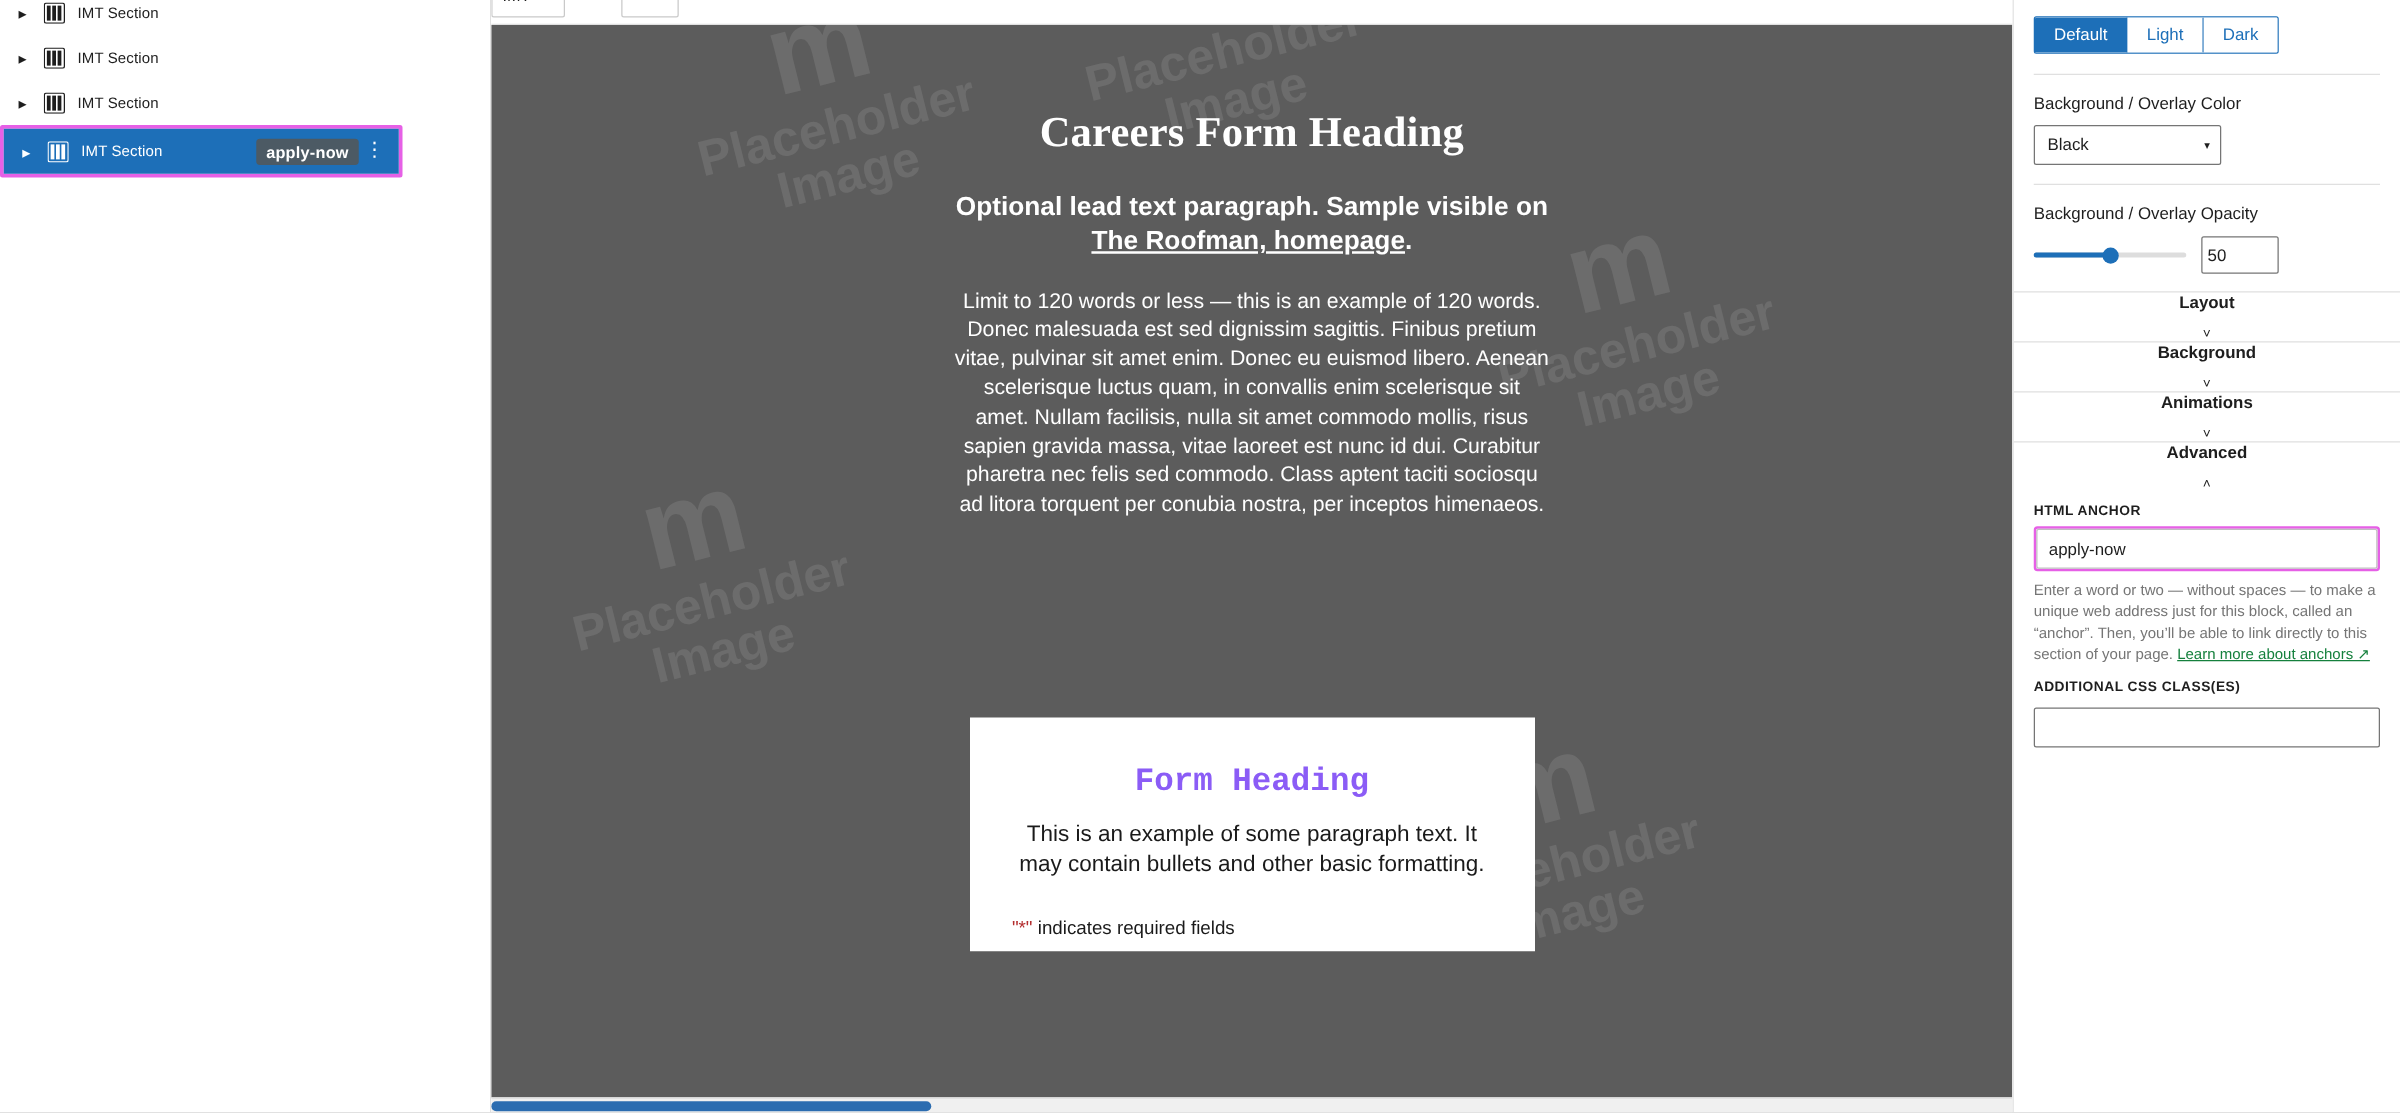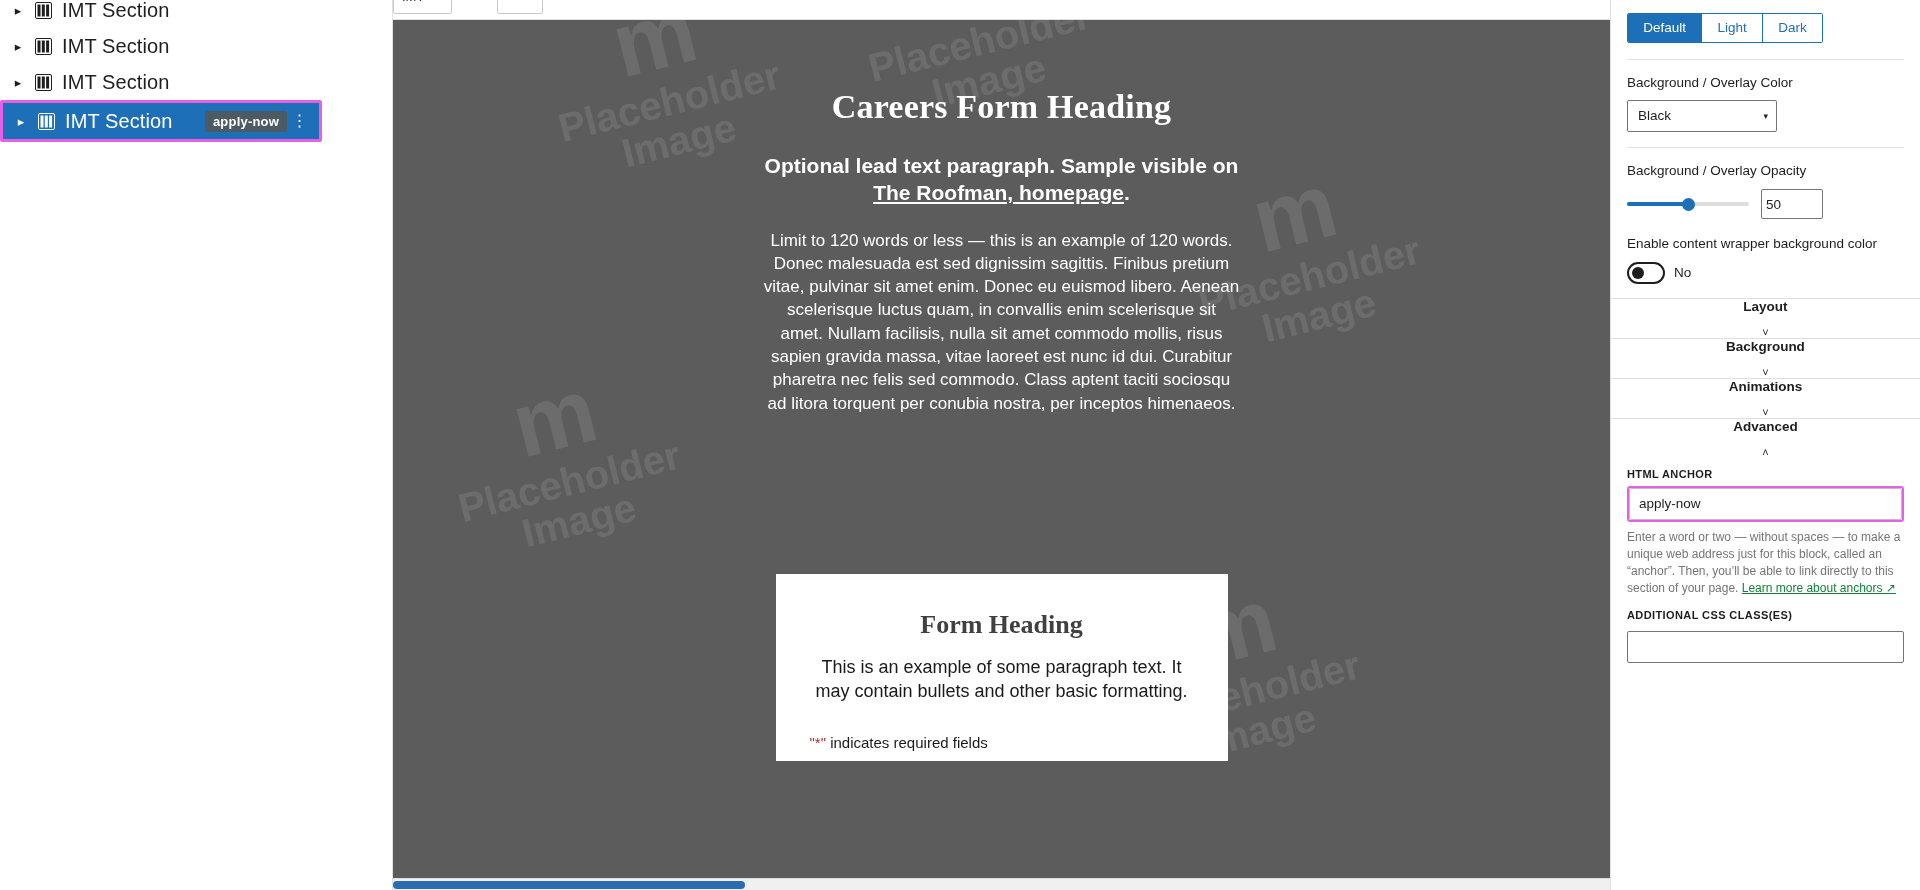--- a/index.html
+++ b/index.html
@@ -45,21 +45,21 @@
   }
   .list-row .blockicon {
     width: 26px;
     flex: 0 0 26px;
     display: flex;
     align-items: center;
     justify-content: center;
   }
   .list-row .label {
     margin-left: 6px;
-    font-size: 20px;
+    font-size: 12px;
     letter-spacing: .1px;
   }
   .list-row.selected {
     background: #1d6fb8;
     color: #ffffff;
   }
   .list-row.selected .chev,
   .list-row.selected .label { color: #ffffff; }
   .selected-wrap {
     border: 3px solid #e660e6;
@@ -193,25 +193,25 @@
     left: 50%;
     transform: translateX(-50%);
     top: 554px;
     width: 452px;
     background: #ffffff;
     z-index: 3;
     padding: 36px 34px 10px 34px;
     text-align: center;
   }
   .form-h2 {
-    font-family: Liberation Serif, serif;
+    font-family: Liberation Mono, monospace;
     font-weight: 700;
     font-size: 26px;
     margin: 0 0 16px 0;
-    color: #404040;
+    color: #8b5cf6;
   }
   .form-p {
     font-size: 18px;
     line-height: 1.32;
     color: #1a1a1a;
     margin: 0 0 30px 0;
   }
   .req-note {
     font-size: 15px;
     color: #1a1a1a;
@@ -574,29 +574,20 @@
           <div class="track"></div>
           <div class="fill"></div>
           <div class="knob"></div>
         </div>
         <div class="num-box">
           <span>50</span>
         </div>
       </div>
     </div>
 
-    <div class="sb-pad">
-      <div class="fld-label" style="margin-top:16px;">Enable content wrapper background color</div>
-      <div class="toggle-row">
-        <div class="toggle">
-          <div class="dot"></div>
-        </div>
-        <span class="toggle-label">No</span>
-      </div>
-    </div>
 
     <div style="height:14px;"></div>
 
     <div class="panel-row">
       <span>Layout</span>
       <span class="chevd">˅</span>
     </div>
     <div class="panel-row">
       <span>Background</span>
       <span class="chevd">˅</span>

